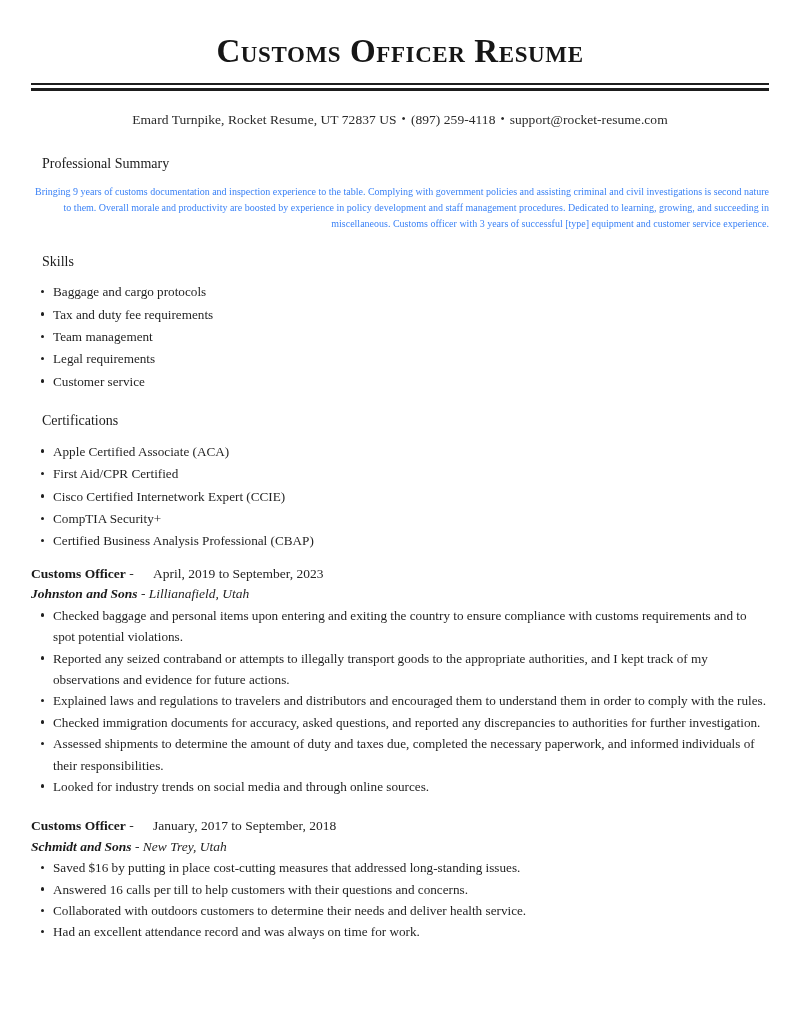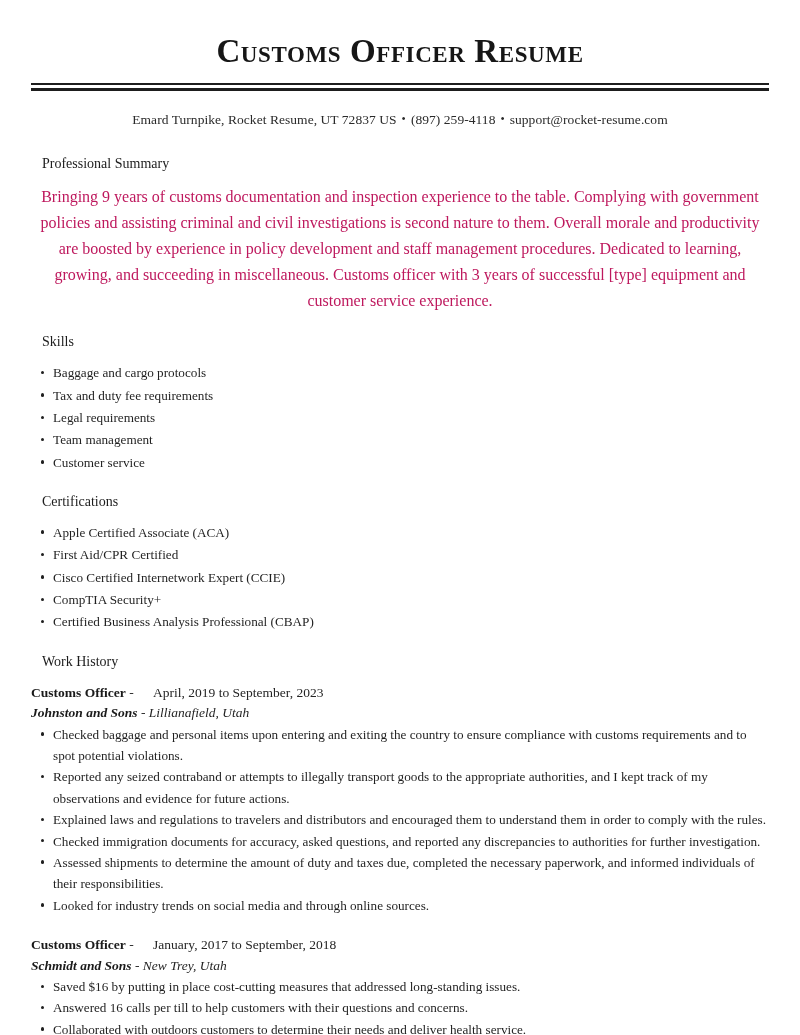--- a/index.html
+++ b/index.html
@@ -75,25 +75,25 @@
     margin: 11px;
     line-height: 1.2;
   }
   .sec-summary   { margin-top: 26px; }
   .sec-skills    { margin-top: 21px; }
   .sec-certs     { margin-top: 20px; }
   .sec-work      { margin-top: 21px; }
 
   
   .summary-body {
-    font-size: 16px;
+    font-size: 10px;
     line-height: 1.62;
-    color: #be185d;
+    color: #3b82f6;
     margin-top: 11px;
-    text-align: center;
+    text-align: right;
   }
 
   
   ul.bullets {
     list-style: none;
     margin: 0;
     padding: 0;
   }
   ul.bullets > li {
     position: relative;
@@ -175,39 +175,38 @@
 
   <h2 class="section-heading sec-summary">Professional Summary</h2>
   <p class="summary-body">Bringing 9 years of customs documentation and inspection experience to the table. Complying with government policies and assisting criminal and civil investigations is second nature to them. Overall morale and productivity are boosted by experience in policy development and staff management procedures. Dedicated to learning, growing, and succeeding in miscellaneous. Customs officer with 3 years of successful [type] equipment and customer service experience.</p>
 
   <h2 class="section-heading sec-skills">Skills</h2>
   <div class="skills-wrap">
     <div class="skills-col-right">
       <ul class="bullets">
         <li>Baggage and cargo protocols</li>
         <li>Tax and duty fee requirements</li>
+        <li>Team management</li>
         <li>Legal requirements</li>
-        <li>Team management</li>
         <li>Customer service</li>
       </ul>
     </div>
   </div>
 
   <h2 class="section-heading sec-certs">Certifications</h2>
   <div class="certs-wrap">
     <ul class="bullets">
       <li>Apple Certified Associate (ACA)</li>
       <li>First Aid/CPR Certified</li>
       <li>Cisco Certified Internetwork Expert (CCIE)</li>
       <li>CompTIA Security+</li>
       <li>Certified Business Analysis Professional (CBAP)</li>
     </ul>
   </div>
 
-  <h2 class="section-heading sec-work">Work History</h2>
 
   <div class="job job-first">
     <div class="job-titleline">
       <span class="job-role">Customs Officer</span>
       <span class="job-dash">-</span>
       <span class="job-dates">April, 2019 to September, 2023</span>
     </div>
     <div class="job-companyline">
       <span class="job-company">Johnston and Sons</span>
       <span class="job-dash">-</span>

